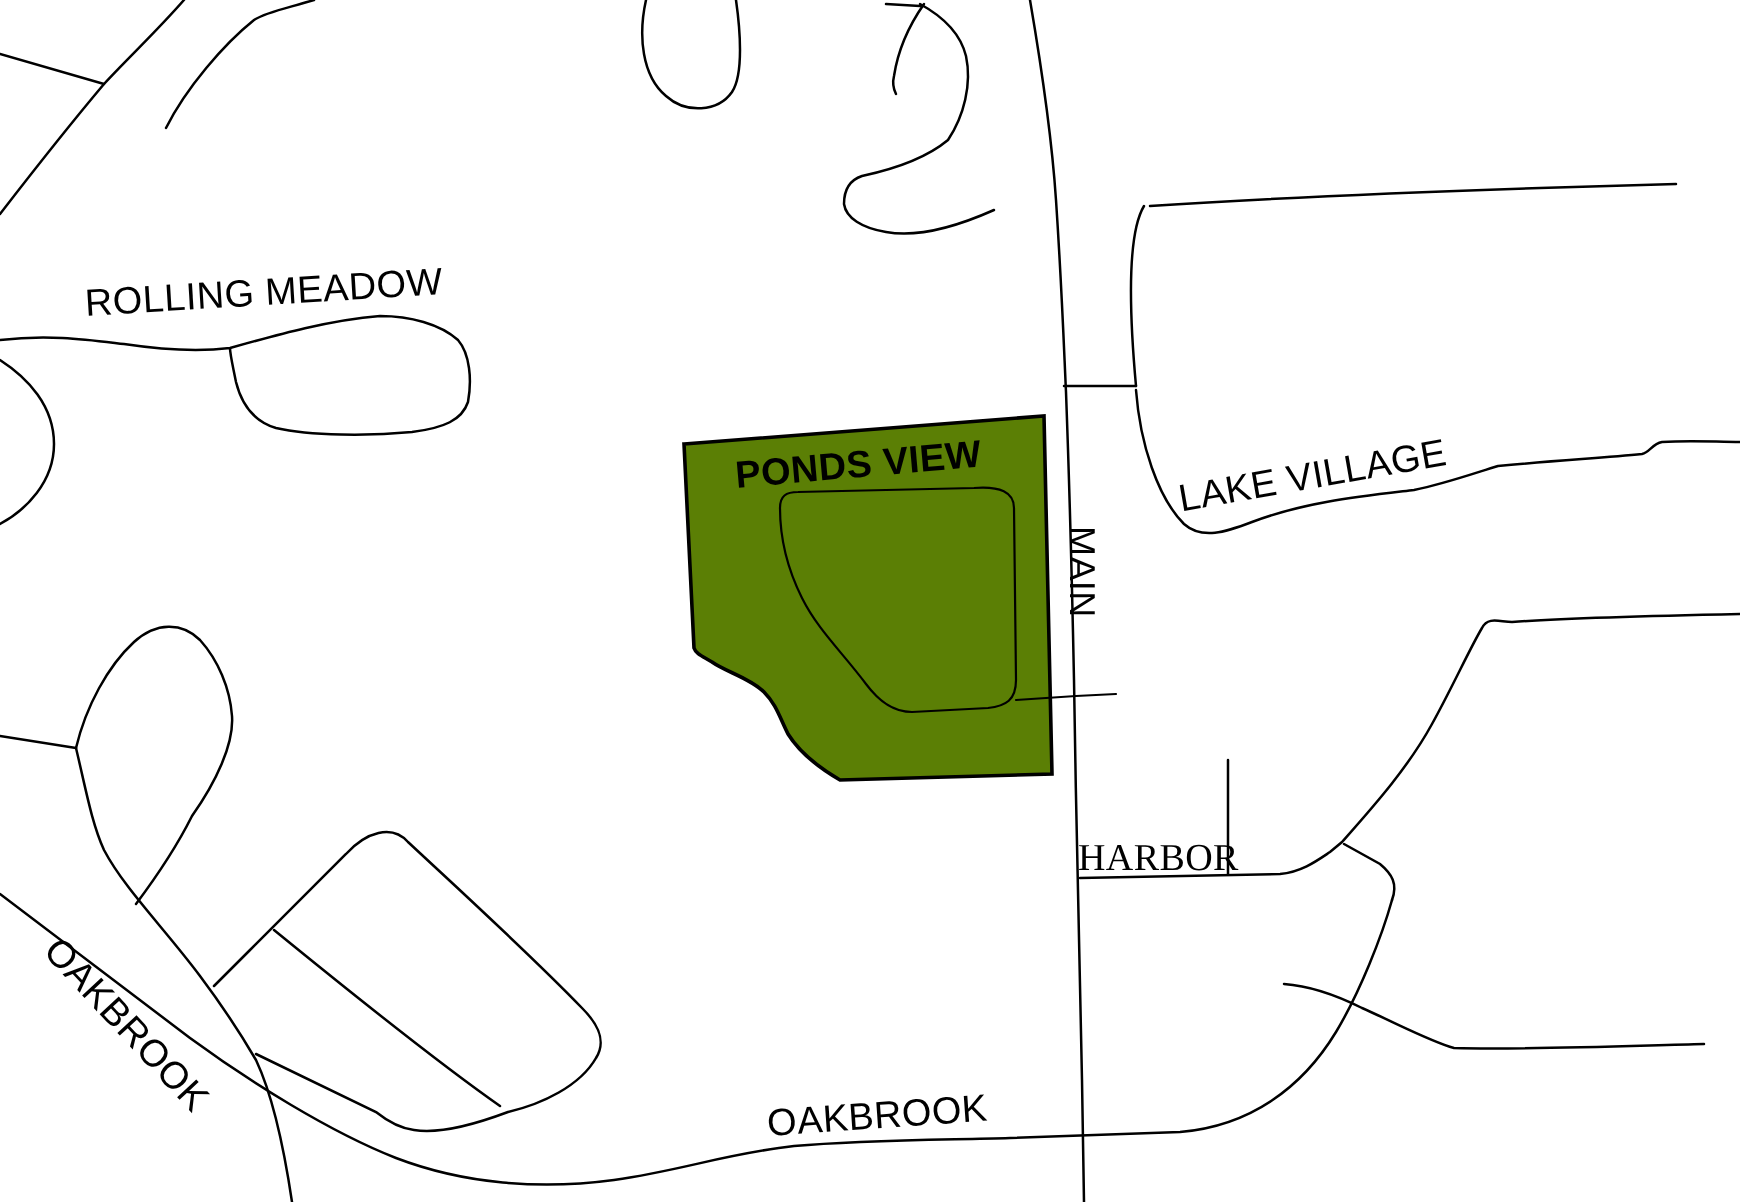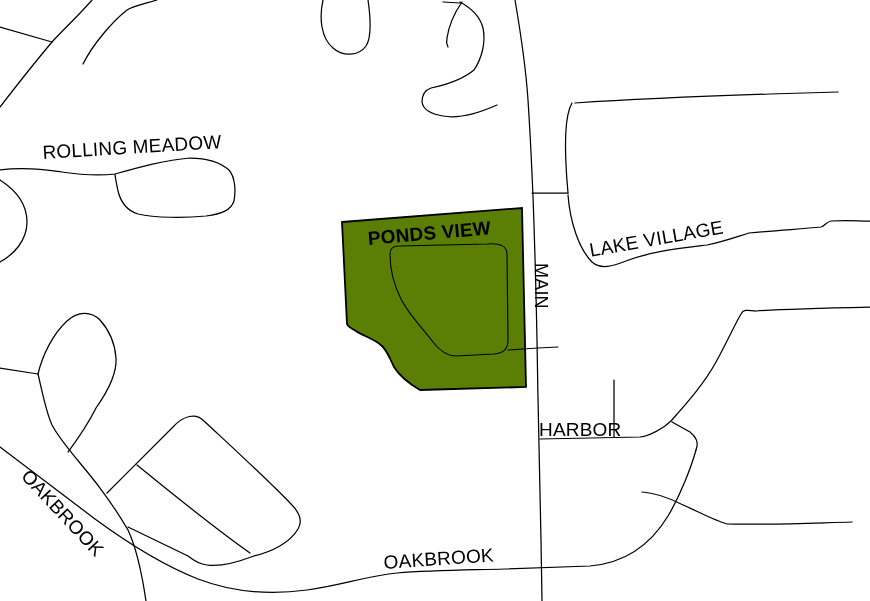--- a/index.html
+++ b/index.html
@@ -53,17 +53,17 @@
       <path d="M107,493 C130,470 156,444 173,427 C183,416 196,412 204,421 C233,448 266,478 291,504 C300,513 303,521 298,529 C290,543 271,552 254,556 C238,562 219,567 207,565 C199,564 193,560 188,556 L128,527" fill="none" stroke="#000000" stroke-width="1.25" stroke-linecap="round"></path>
       <path d="M137,465 C175,496 220,532 250,553" fill="none" stroke="#000000" stroke-width="1.25" stroke-linecap="round"></path>
       <path d="M390,254 C390,248 393,246 399,246 L487,244 C500,243 507,246 507,254 L508,340 C508,350 503,353 494,354 L456,356 C446,356 439,350 433,342 C421,326 409,315 401,299 C394,285 390,270 390,254" fill="none" stroke="#000000" stroke-width="1.1" stroke-linecap="round"></path>
       <path d="M508,350 L538,348 L558,347" fill="none" stroke="#000000" stroke-width="1.1" stroke-linecap="round"></path>
     </svg>
   <div id="label-layer">
       <div class="map-label" style="left: 42px; top: 143px; font-size: 19px; transform: rotate(-3.5deg);">ROLLING MEADOW</div>
       <div class="map-label bold" style="left: 367px; top: 229px; font-size: 19px; transform: rotate(-5deg);">PONDS VIEW</div>
       <div class="map-label" style="left: 588px; top: 241px; font-size: 19px; transform: rotate(-10deg);">LAKE VILLAGE</div>
       <div class="map-label" style="left: 550px; top: 263px; font-size: 18px; transform: rotate(90deg);">MAIN</div>
-      <div class="map-label" style="left: 539px; top: 420px; font-size: 19px; transform: rotate(0deg);">HARBOR</div>
+      <div class="map-label" style="left: 539px; top: 420px; font-size: 19px; transform: rotate(0deg); font-family: Liberation Serif, serif;">HARBOR</div>
       <div class="map-label" style="left: 32px; top: 466px; font-size: 19px; transform: rotate(47deg);">OAKBROOK</div>
       <div class="map-label" style="left: 383px; top: 553px; font-size: 19px; transform: rotate(-4deg);">OAKBROOK</div>
     </div>
 </div>
 
 </body></html>

